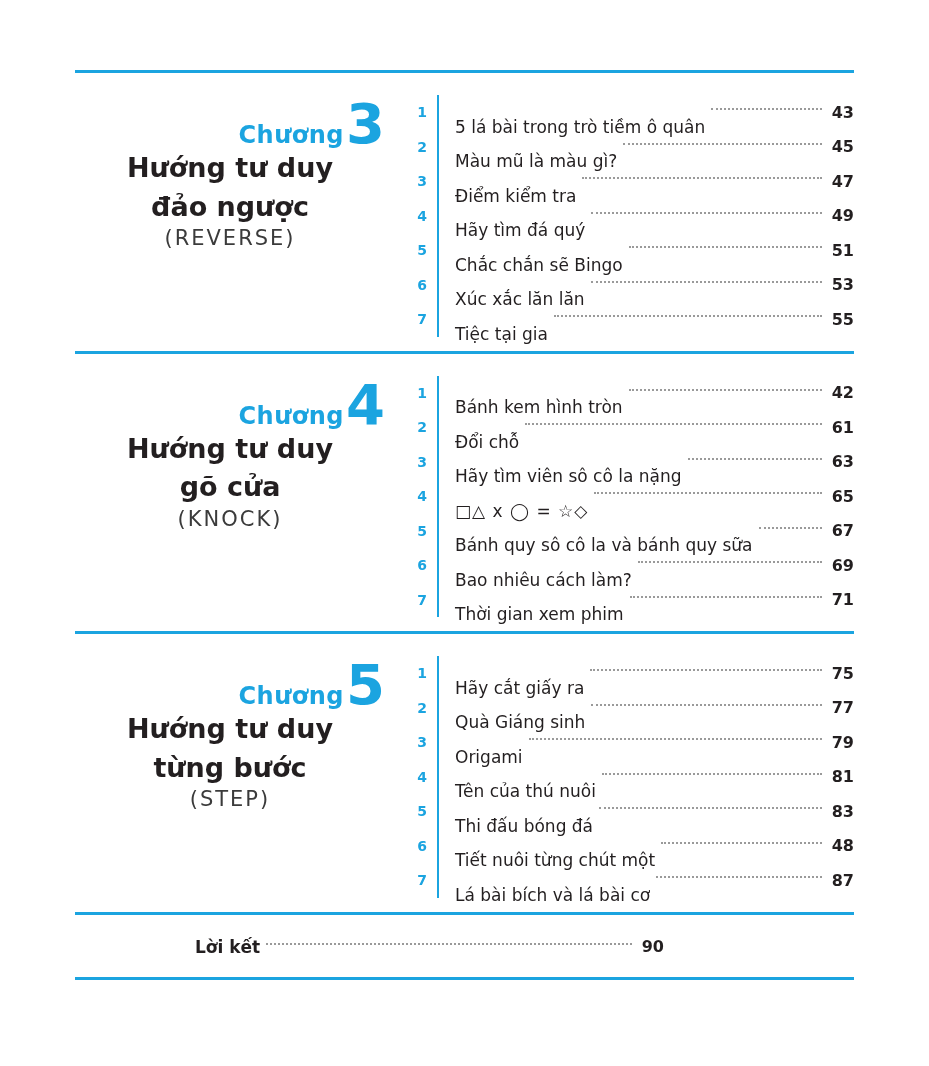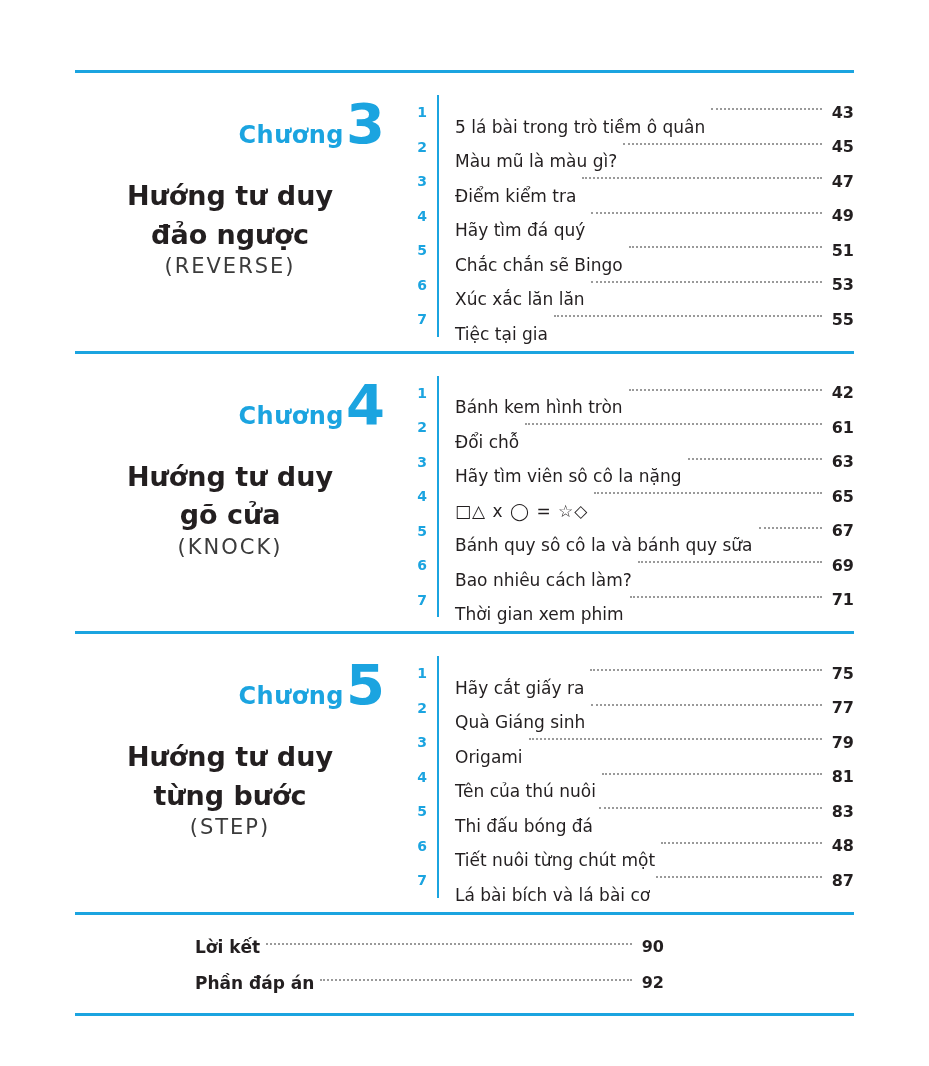--- a/index.html
+++ b/index.html
@@ -52,21 +52,21 @@
     color: #1ba4e0;
     letter-spacing: 0.5px;
   }
   .chapter-num {
     font-size: 56px;
     font-weight: bold;
     color: #1ba4e0;
     line-height: 0.9;
   }
   .chapter-title {
-    margin-top: 28px;
+    margin-top: 0;
     font-size: 27px;
     font-weight: bold;
     color: #231f20;
     line-height: 1.42;
   }
   .chapter-sub {
     font-size: 21px;
     color: #3b3b3b;
     letter-spacing: 2px;
     font-weight: normal;
@@ -351,22 +351,17 @@
   </div>
 
   <div class="rule"></div>
 
   <div class="footer-block">
     <div class="footer-row">
       <span class="footer-label">Lời kết</span>
       <span class="toc-dots"></span>
       <span class="footer-page">90</span>
     </div>
-    <div class="footer-row">
-      <span class="footer-label">Phần đáp án</span>
-      <span class="toc-dots"></span>
-      <span class="footer-page">92</span>
-    </div>
   </div>
 
   <div class="rule"></div>
 
 </div>
 
 </body></html>

